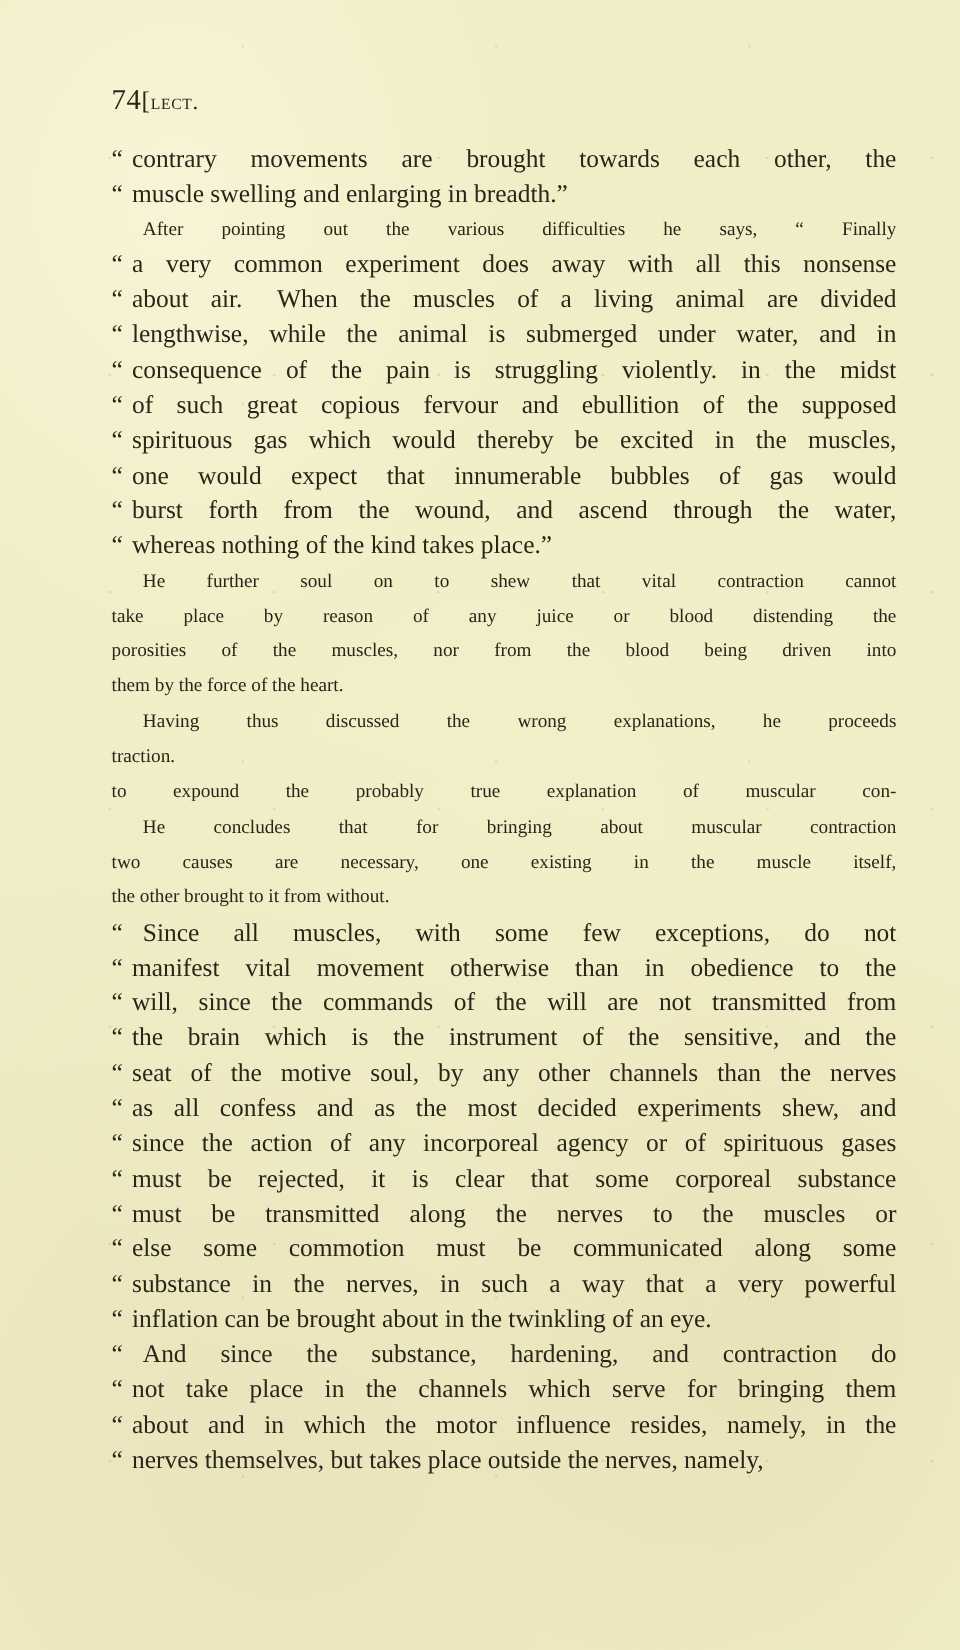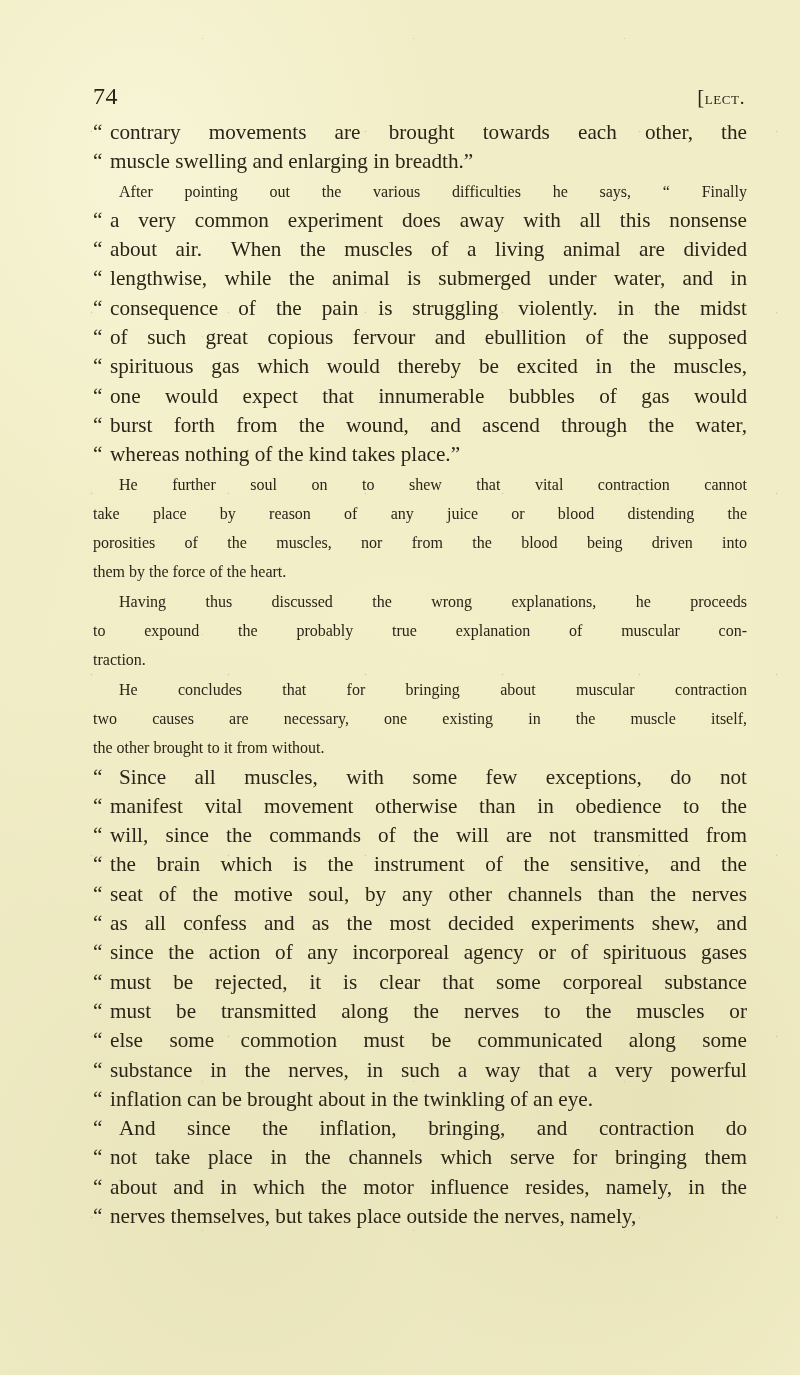--- a/index.html
+++ b/index.html
@@ -41,25 +41,25 @@
 
   .page {
     position: absolute;
     inset: 0;
   }
 
   
   .running-head {
     position: absolute;
     left: 93px;
-    top: 84px;
+    top: 72px;
     width: 652px;
     display: flex;
     align-items: baseline;
-    justify-content: space-between;
+    justify-content: flex-start;
     font-size: 24px;
     line-height: 1;
   }
   .folio {
     font-size: 24px;
     letter-spacing: 0.5px;
   }
   .head-title {
     font-style: italic;
     font-size: 25px;
@@ -194,22 +194,22 @@
         </div>
       </div>
       <div class="qblock">
         <div class="pline first">He further soul on to shew that vital contraction cannot</div>
         <div class="pline">take place by reason of any juice or blood distending the</div>
         <div class="pline">porosities of the muscles, nor from the blood being driven into</div>
         <div class="pline last">them by the force of the heart.</div>
       </div>
       <div class="qblock">
         <div class="pline first">Having thus discussed the wrong explanations, he proceeds</div>
+        <div class="pline last">traction.</div>
         <div class="pline">to expound the probably true explanation of muscular con-</div>
-        <div class="pline last">traction.</div>
       </div>
       <div class="qblock">
         <div class="pline first">He concludes that for bringing about muscular contraction</div>
         <div class="pline">two causes are necessary, one existing in the muscle itself,</div>
         <div class="pline last">the other brought to it from without.</div>
       </div>
       <div class="qblock">
         <div class="qline indent">
           <span class="qmark">“</span>
           <span class="qtext">Since all muscles, with some few exceptions, do not</span>
@@ -255,21 +255,21 @@
           <span class="qtext">substance in the nerves, in such a way that a very powerful</span>
         </div>
         <div class="qline last">
           <span class="qmark">“</span>
           <span class="qtext">inflation can be brought about in the twinkling of an eye.</span>
         </div>
       </div>
       <div class="qblock">
         <div class="qline indent">
           <span class="qmark">“</span>
-          <span class="qtext">And since the inflation, bringing, and contraction do</span>
+          <span class="qtext">And since the substance, hardening, and contraction do</span>
         </div>
         <div class="qline">
           <span class="qmark">“</span>
           <span class="qtext">not take place in the channels which serve for bringing them</span>
         </div>
         <div class="qline">
           <span class="qmark">“</span>
           <span class="qtext">about and in which the motor influence resides, namely, in the</span>
         </div>
         <div class="qline last">

